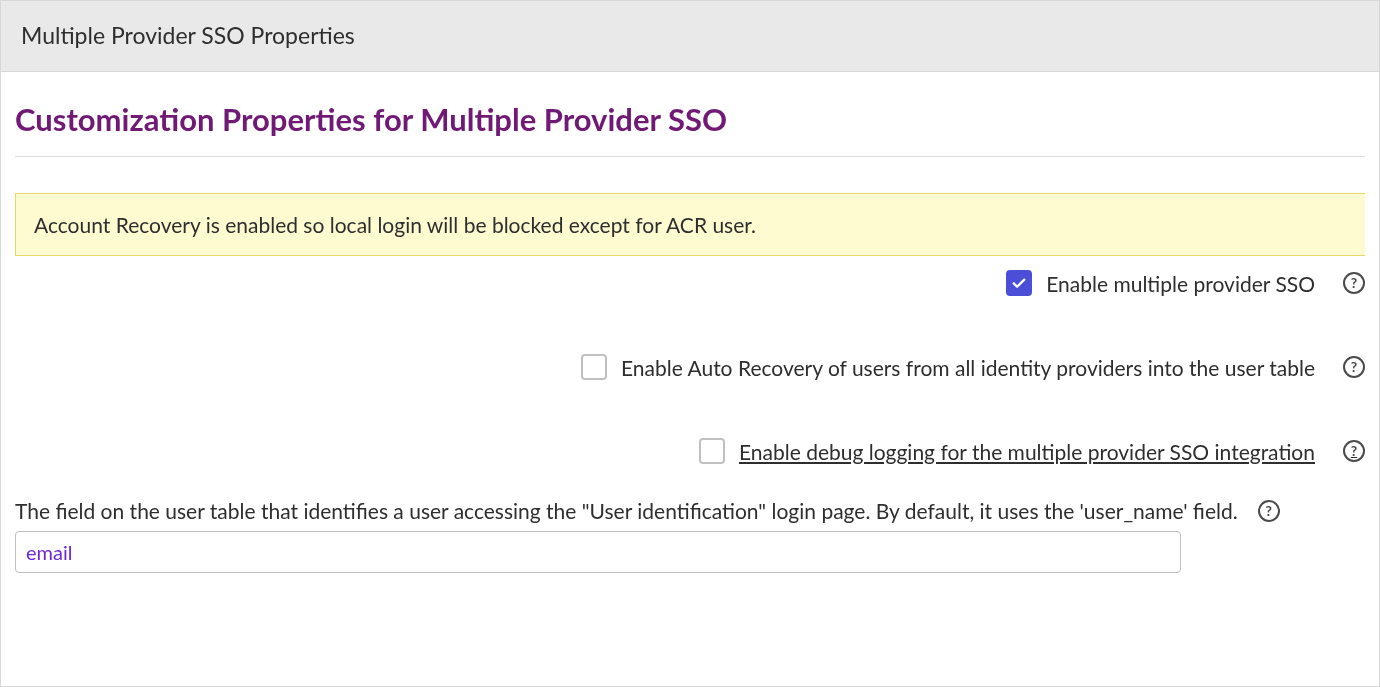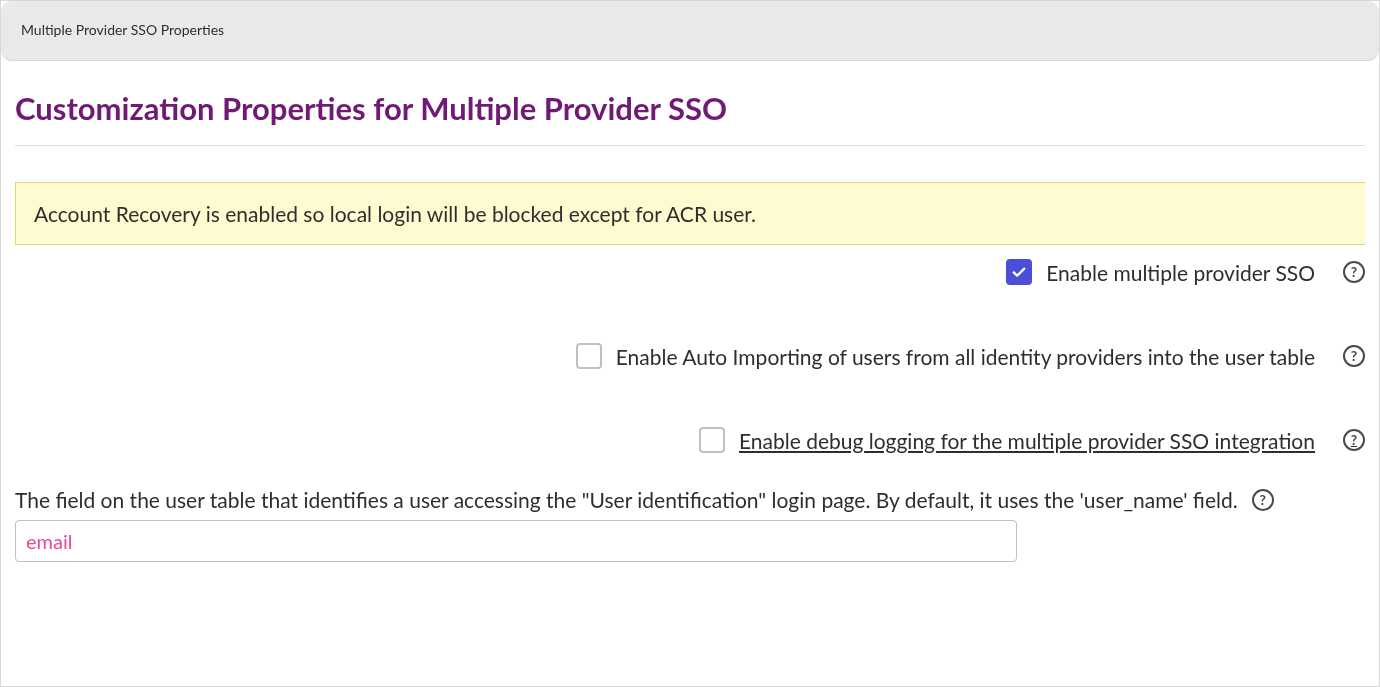--- a/index.html
+++ b/index.html
@@ -14,23 +14,22 @@
   .panel {
     border: 1px solid #d7d7d7;
     width: 1380px;
     min-height: 687px;
     background: #ffffff;
   }
   .panel-header {
     background: #e9e9e9;
     border-bottom: 1px solid #d7d7d7;
     padding: 20px 28px 22px 20px;
-    font-size: 14px;
+    font-size: 23px;
     color: #2e2e2e;
-    border-radius: 11px;
   }
   .content {
     padding: 14px 14px 18px 14px;
   }
   .page-title {
     font-size: 31px;
     font-weight: 700;
     color: #701a75;
     margin: 14px 0 18px 0;
   }
@@ -95,36 +94,37 @@
     color: #4a4a4a;
     margin-left: 14px;
     cursor: pointer;
     flex-shrink: 0;
     line-height: 1;
   }
   .field-block { margin-bottom: 24px; }
   .field-label-row {
     display: flex;
     align-items: center;
+    gap: 6px;
     margin-bottom: 8px;
   }
   .field-label {
     font-size: 21px;
     color: #2e2e2e;
   }
   .text-input {
-    width: 1002px;
+    width: 1166px;
     max-width: 100%;
     height: 42px;
     border: 1px solid #bfbfbf;
     border-radius: 4px;
     padding: 6px 10px;
     font-size: 20px;
     font-family: inherit;
-    color: #ec4899;
+    color: #6d28d9;
     background: #ffffff;
   }
   .save-button {
     background: #4b4fd8;
     color: #ffffff;
     font-size: 22px;
     font-weight: 600;
     border: none;
     border-radius: 8px;
     padding: 12px 22px;
@@ -157,21 +157,21 @@
       </span>
       <span class="check-label">Enable multiple provider SSO</span>
       <span class="help-icon">?</span>
     </div>
 
     
     <div class="form-row">
       <span class="checkbox" role="checkbox" aria-checked="false">
         
       </span>
-      <span class="check-label">Enable Auto Importing of users from all identity providers into the user table</span>
+      <span class="check-label">Enable Auto Recovery of users from all identity providers into the user table</span>
       <span class="help-icon">?</span>
     </div>
 
     
     <div class="form-row last">
       <span class="checkbox" role="checkbox" aria-checked="false">
         
       </span>
       <span class="check-label">Enable debug logging for the multiple provider SSO integration</span>
       <span class="help-icon">?</span>

